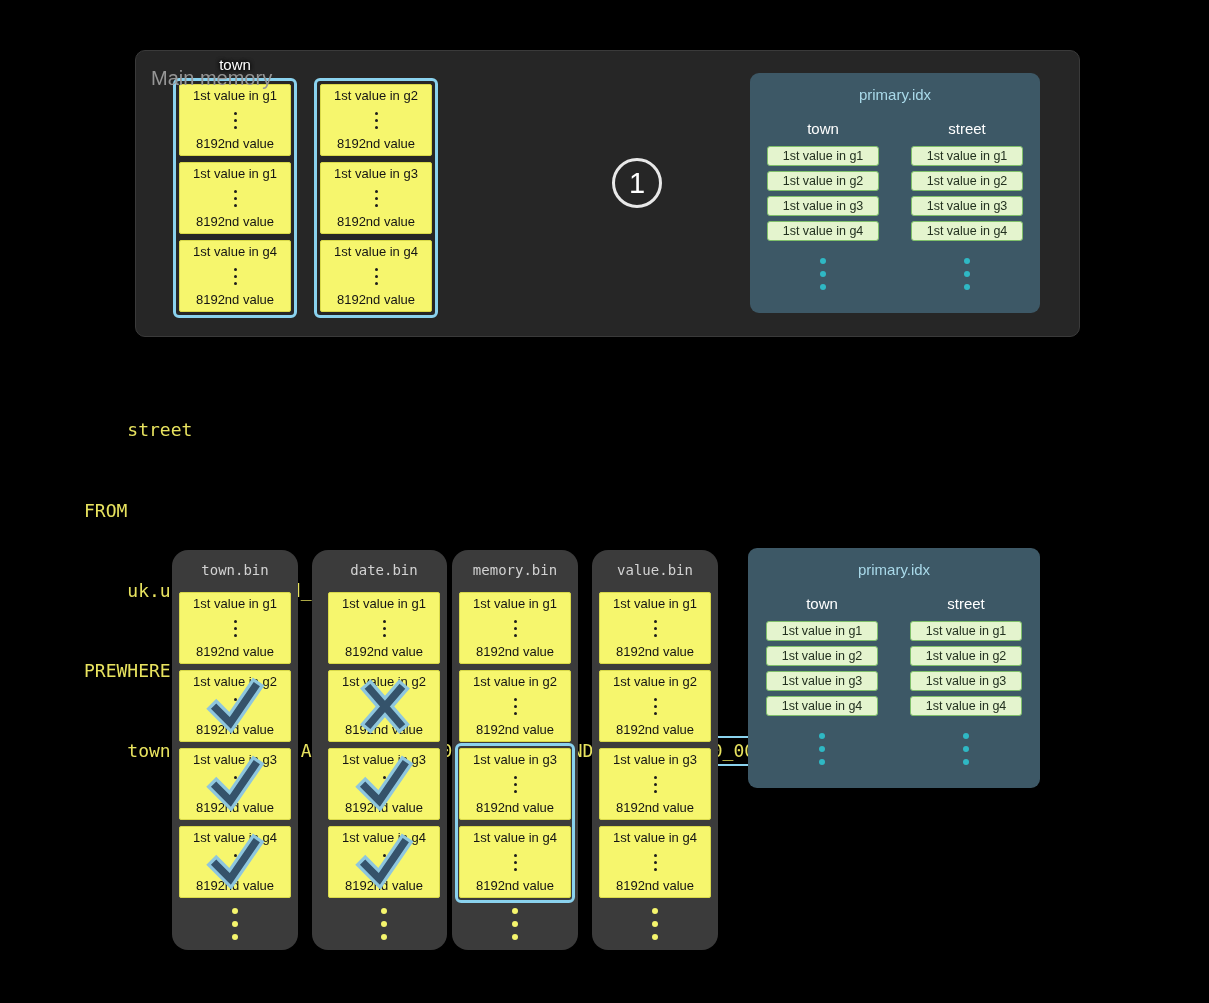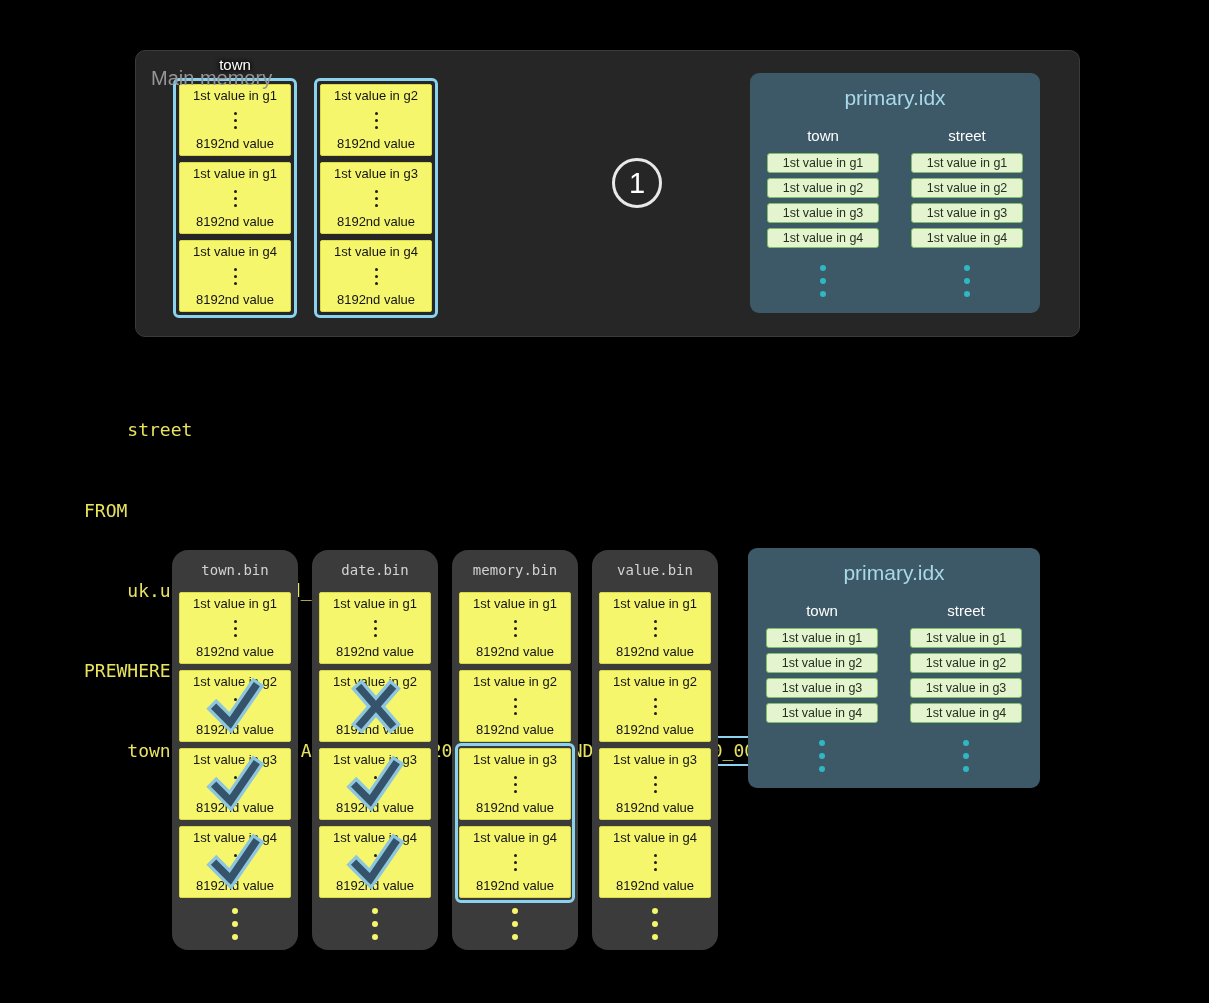--- a/index.html
+++ b/index.html
@@ -40,21 +40,21 @@
 
   
   .step-circle{position:absolute;left:612px;top:158px;width:50px;height:50px;border:3px solid #e8e8e8;
                border-radius:50%;display:flex;align-items:center;justify-content:center;color:#fff;
                font-size:29px;box-sizing:border-box;}
 
   
   .idx-panel{position:absolute;background:var(--index-panel,#3d5866);border-radius:9px;}
   #idx-top{left:750px;top:73px;width:290px;height:240px;}
   #idx-bottom{left:748px;top:548px;width:292px;height:240px;}
-  .idx-title{text-align:center;padding-top:13px;font-size:21px;color:var(--index-title,#a9d9e9);}
+  .idx-title{text-align:center;padding-top:13px;font-size:15px;color:var(--index-title,#a9d9e9);}
   .idx-cols{display:flex;justify-content:center;gap:24px;margin-top:17px;}
   .idx-col{width:120px;display:flex;flex-direction:column;align-items:center;}
   .idx-header{font-size:15px;color:#fff;margin-bottom:9px;}
   .pill{width:112px;box-sizing:border-box;padding:2px 3px;margin-bottom:5px;text-align:center;
         background:var(--pill-fill,#e4f4ce);border:1.5px solid var(--pill-border,#7fbf6a);
         border-radius:3px;font-size:12.5px;color:#22301f;white-space:nowrap;}
 
   
   .sql{position:absolute;left:84px;top:364px;font-family:"DejaVu Sans Mono","Liberation Mono",monospace;
        font-size:18px;line-height:26.7px;color:var(--sql-yellow,#e8e35f);white-space:pre;}
@@ -229,21 +229,21 @@
             <path d="M12 35 L27 50 L53 12" class="mark-light" stroke-width="15"></path>
             <path d="M12 35 L27 50 L53 12" class="mark-dark" stroke-width="8"></path>
           </svg>
         </div>
         <div class="vdots yellow">
           <span class="dot"></span>
           <span class="dot"></span>
           <span class="dot"></span>
         </div>
       </div>
-      <div class="file-panel" style="left: 312px;">
+      <div class="file-panel" style="left: 312px; padding-left: 9px;">
         <div class="file-name">date.bin</div>
         <div class="granule">
           <div class="g-first">1st value in g1</div>
           <div class="vdots dark">
             <span class="dot"></span>
             <span class="dot"></span>
             <span class="dot"></span>
           </div>
           <div class="g-last">8192nd value</div>
         </div>

